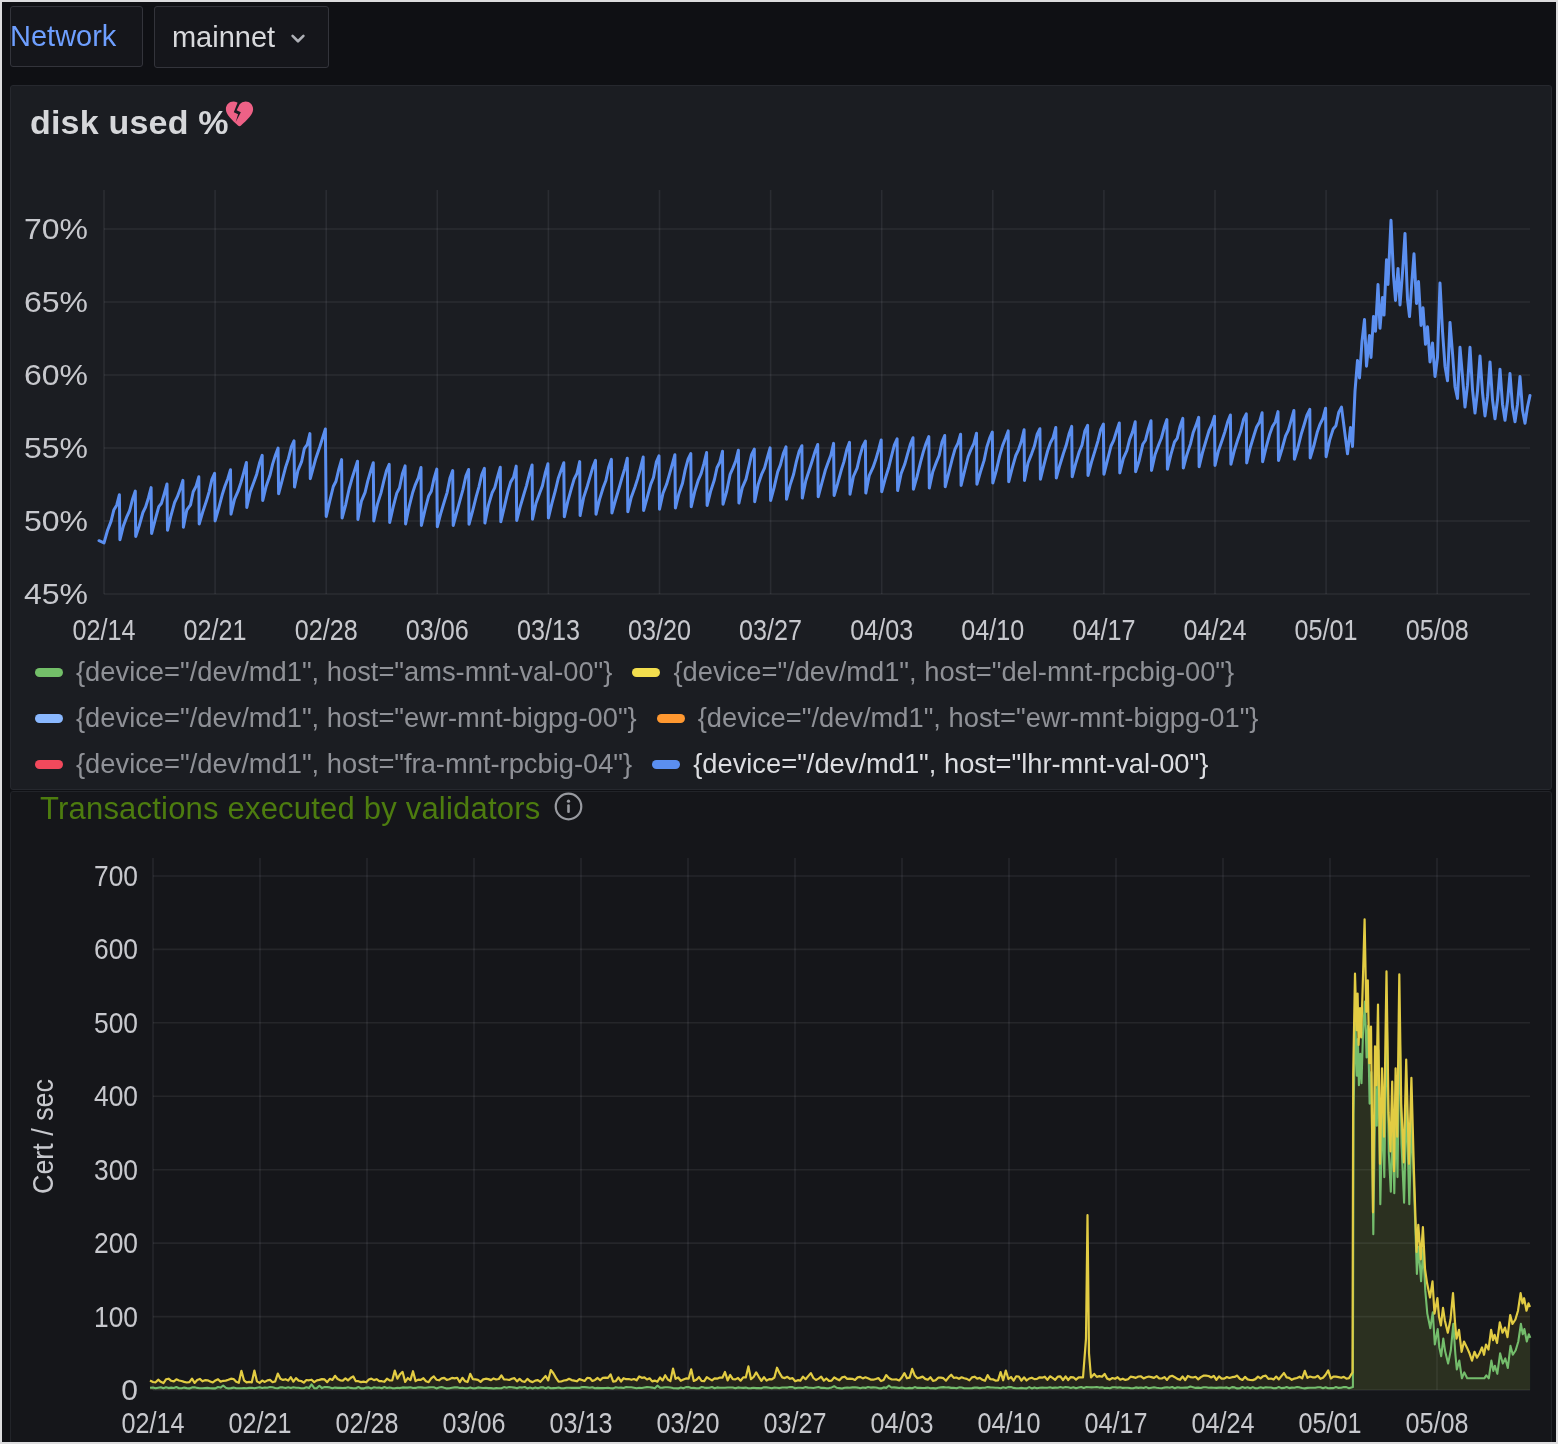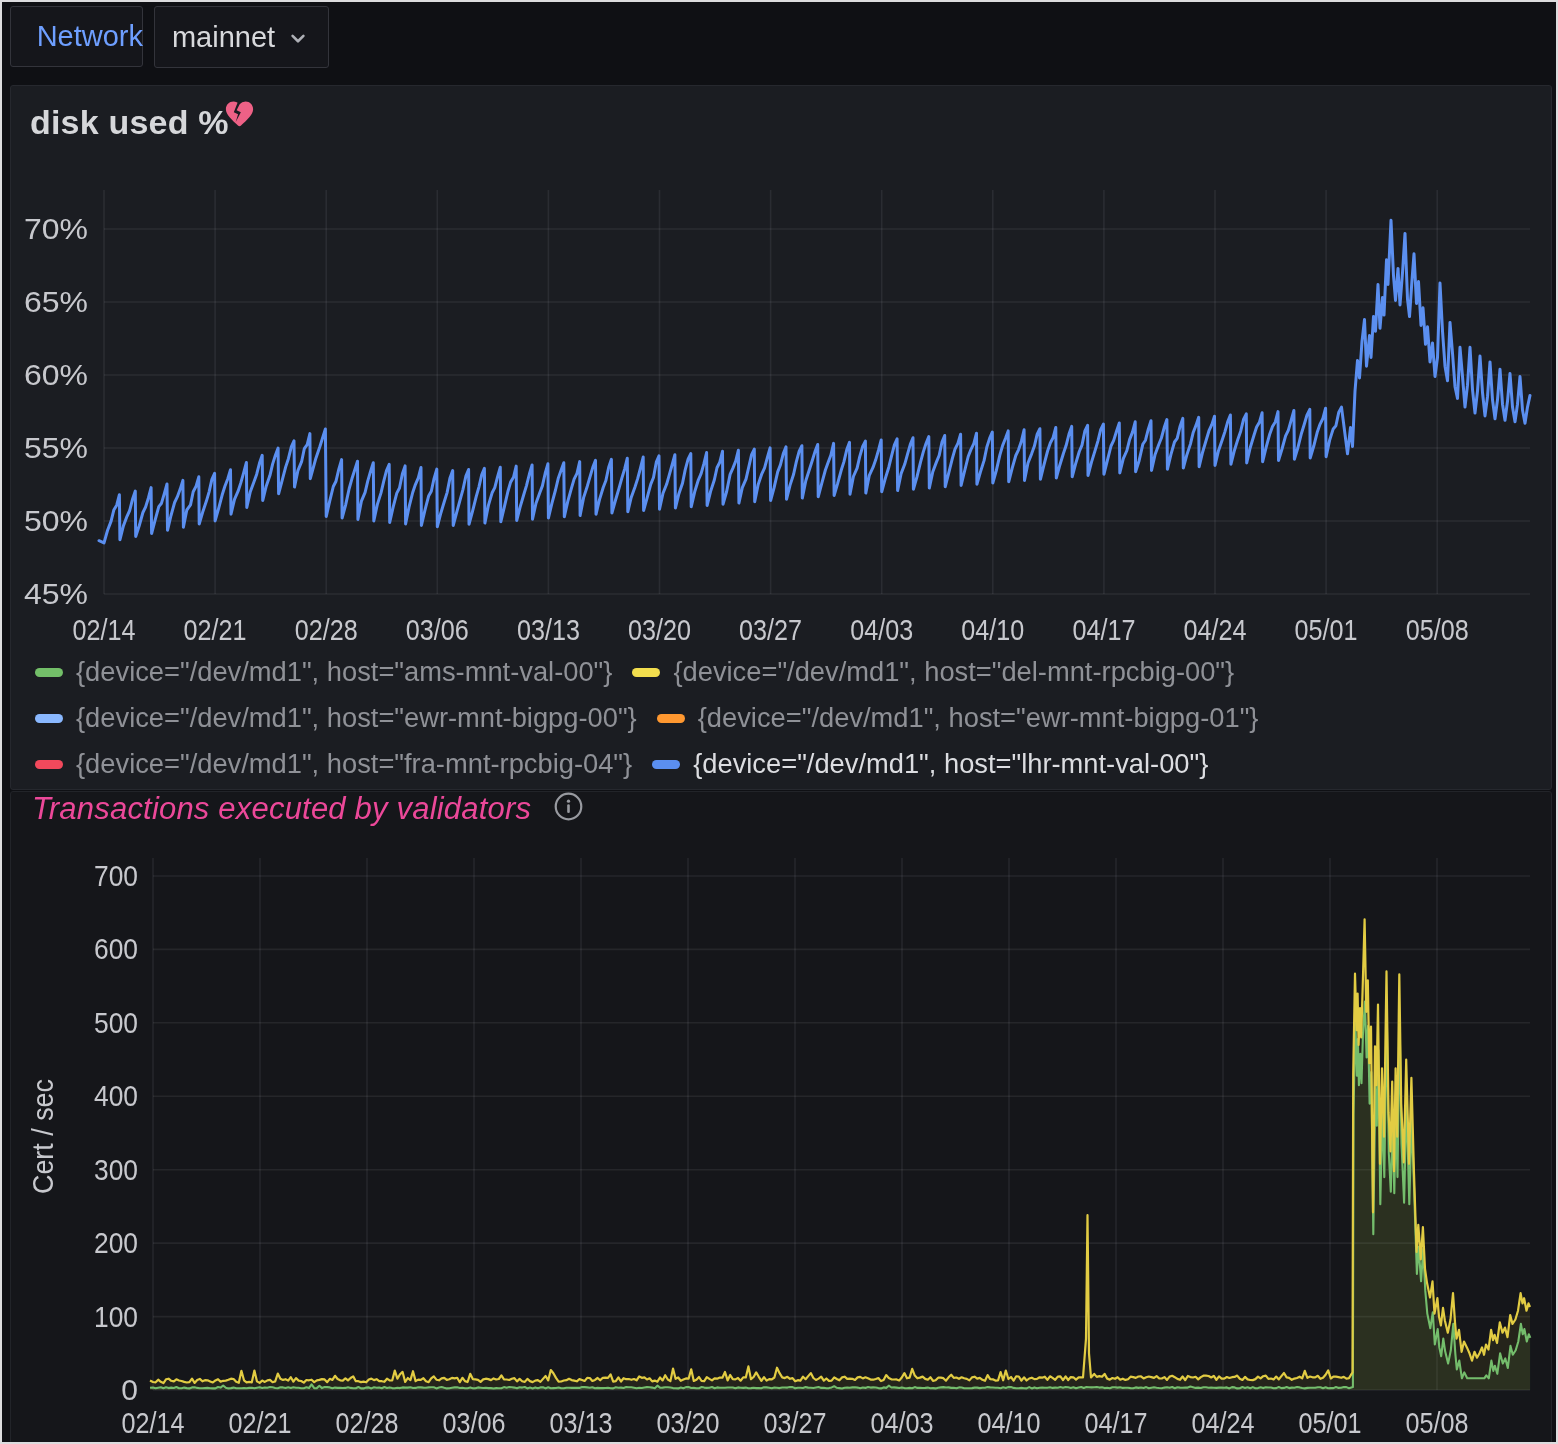--- a/index.html
+++ b/index.html
@@ -10,21 +10,21 @@
 #p2 { position:absolute; left:10px; top:791px; width:1542px; height:653px; background:#15161a;
   border:1px solid #222429; border-radius:3px; }
 .ptitle { position:absolute; font-size:31px; font-weight:600; color:#d6d7da; letter-spacing:0.2px; }
 .lrow { white-space:nowrap; margin-bottom:13px; height:33px; }
 .litem { font-size:27.3px; color:#8f9197; margin-right:20px; }
 .litem.hi { color:#dcdde1; }
 .dash { display:inline-block; width:28px; height:9px; border-radius:5px; margin-right:13px; vertical-align:4px; }
 </style></head>
 <body>
 <div class="box" style="left:10px; top:6px; width:133px; height:61px;"></div>
-<div style="position:absolute; left:10px; top:6px; width:133px; height:61px; line-height:61px; text-align:right; font-size:29px; font-weight:500; color:#6e9fff;">Network</div>
+<div style="position:absolute; left:10px; top:6px; width:133px; height:61px; line-height:61px; text-align:left; font-size:29px; font-weight:500; color:#6e9fff;">Network</div>
 <div class="box" style="left:154px; top:6px; width:175px; height:62px;"></div>
 <div style="position:absolute; left:154px; top:6px; width:175px; height:62px; line-height:62px; text-align:center; font-size:29px; color:#d8d9dc;">mainnet<svg width="26" height="26" viewBox="0 0 24 24" style="vertical-align:-4px;margin-left:10px">
 <polyline points="7,10 12,15 17,10" fill="none" stroke="#aeb0b6" stroke-width="2.4" stroke-linecap="round" stroke-linejoin="round"></polyline>
 </svg></div>
 
 <div id="p1"></div>
 <div class="ptitle" style="left:30px; top:103px; font-size:34px;">disk used %</div>
 <svg width="33" height="35" viewBox="0 0 24 24" style="position:absolute;left:223px;top:96px">
 <path fill="#EE6186" d="M12 21.2c-.33 0-.66-.12-.92-.36C6.4 16.6 2.1 12.8 2.1 8.9c0-3.1 2.4-5.55 5.5-5.55 1.67 0 3.3.75 4.4 1.98a6 6 0 0 1 4.4-1.98c3.1 0 5.5 2.45 5.5 5.55 0 3.9-4.3 7.7-8.98 11.94-.26.24-.59.36-.92.36Z"></path>
 <path fill="#1b1d22" d="M13.4 2.8 9.9 9.7l3.1 1.45-3.75 7.1 1.7-5.75-3.1-1.45 3.3-8.25Z"></path>
@@ -72,21 +72,21 @@
 <polyline points="99.0,455.7 104.0,457.9 107.5,445.5 111.1,436.1 113.8,425.1 116.7,420.2 119.4,409.7 119.9,454.8 123.4,440.9 127.0,431.3 129.7,425.5 132.6,413.9 135.3,406.1 135.7,451.6 139.2,440.9 142.9,427.5 145.6,422.0 148.4,413.0 151.1,402.6 151.6,448.5 155.1,435.1 158.8,421.6 161.5,418.2 164.3,408.7 167.0,399.0 167.5,445.3 171.0,430.5 174.6,417.5 177.3,411.9 180.2,404.1 182.9,395.4 183.4,442.2 186.8,425.0 190.5,419.9 193.2,406.7 196.1,401.2 198.8,391.8 199.2,439.1 202.7,427.1 206.4,416.1 209.1,406.8 211.9,394.4 214.6,388.3 215.1,435.9 218.6,423.6 222.2,409.8 224.9,401.2 227.8,393.7 230.5,384.7 231.0,429.2 234.5,414.4 238.1,406.2 240.8,397.9 243.7,387.7 246.4,377.5 246.8,422.4 250.3,406.7 254.0,396.8 256.7,389.2 259.5,378.1 262.2,370.3 262.7,415.6 266.2,401.2 269.9,390.6 272.6,379.1 275.4,370.2 278.1,363.1 278.6,408.8 282.1,395.6 285.7,381.9 288.4,373.7 291.3,361.9 294.0,355.8 294.5,402.1 297.9,385.6 301.6,376.7 304.3,363.7 307.2,359.6 309.9,348.6 310.3,393.7 315.9,373.2 319.9,361.5 325.4,344.0 326.2,431.6 329.7,416.2 333.3,401.5 336.0,396.2 338.9,383.8 341.6,374.6 342.1,433.1 345.6,420.1 349.2,403.5 351.9,393.8 354.8,384.8 357.5,376.2 357.9,434.5 361.4,416.2 365.1,407.3 367.8,395.8 370.6,386.2 373.3,377.7 373.8,436.0 377.3,419.6 381.0,407.9 383.7,396.4 386.5,385.5 389.2,379.3 389.7,437.5 393.2,421.8 396.8,408.1 399.5,403.0 402.4,388.7 405.1,380.9 405.6,438.9 409.0,422.2 412.7,407.5 415.4,399.6 418.3,392.9 421.0,382.5 421.4,440.4 424.9,425.3 428.6,411.1 431.3,406.3 434.1,393.3 436.8,384.1 437.3,441.8 440.8,428.2 444.4,416.2 447.1,407.6 450.0,392.9 452.7,385.6 453.2,440.6 456.7,427.3 460.3,414.2 463.0,404.3 465.9,391.1 468.6,384.5 469.0,439.3 472.5,426.4 476.2,411.7 478.9,402.1 481.7,389.9 484.4,383.4 484.9,438.1 488.4,420.4 492.1,407.8 494.8,402.6 497.6,391.7 500.3,382.2 500.8,436.8 504.3,422.1 507.9,406.5 510.6,397.1 513.5,392.3 516.2,381.1 516.7,435.6 520.1,422.1 523.8,409.5 526.5,400.6 529.4,389.0 532.1,380.0 532.5,434.3 536.0,418.2 539.7,408.1 542.4,400.9 545.2,388.2 547.9,378.8 548.4,433.1 551.9,418.4 555.5,405.0 558.2,393.6 561.1,385.3 563.8,377.7 564.3,431.8 567.8,416.3 571.4,403.4 574.1,394.2 577.0,388.3 579.7,376.6 580.1,430.6 583.6,412.6 587.3,401.2 590.0,391.8 592.8,382.3 595.5,375.4 596.0,429.3 599.5,414.6 603.2,402.5 605.9,395.5 608.7,382.2 611.4,374.3 611.9,428.1 615.4,415.5 619.0,403.4 621.7,393.7 624.6,384.1 627.3,373.2 627.8,426.8 631.2,412.5 634.9,402.3 637.6,393.9 640.5,383.0 643.2,372.0 643.6,425.6 647.1,412.8 650.8,399.1 653.5,392.5 656.3,377.2 659.0,370.9 659.5,424.3 663.0,408.3 666.6,399.3 669.3,389.9 672.2,379.5 674.9,369.7 675.4,423.1 678.9,408.7 682.5,398.3 685.2,384.9 688.1,374.2 690.8,368.6 691.2,421.8 694.7,406.8 698.4,394.8 701.1,388.6 703.9,378.7 706.6,367.5 707.1,420.6 710.6,406.4 714.3,395.0 717.0,382.7 719.8,377.2 722.5,366.3 723.0,419.3 726.5,407.2 730.1,389.4 732.8,383.4 735.7,376.1 738.4,365.2 738.9,418.1 742.3,402.7 746.0,394.1 748.7,382.3 751.6,369.6 754.3,364.1 754.7,416.8 758.2,399.4 761.9,388.6 764.6,382.8 767.4,372.4 770.1,362.9 770.6,415.6 774.1,402.7 777.7,386.9 780.4,379.9 783.3,368.6 786.0,361.8 786.5,414.3 790.0,400.4 793.6,389.3 796.3,376.9 799.2,366.1 801.9,360.7 802.3,413.1 805.8,395.8 809.5,384.3 812.2,375.7 815.0,366.6 817.7,359.5 818.2,411.8 821.7,398.6 825.4,385.0 828.1,377.5 830.9,370.0 833.6,358.4 834.1,410.6 837.6,398.7 841.2,385.3 843.9,376.9 846.8,364.6 849.5,357.3 850.0,409.3 853.4,391.5 857.1,383.1 859.8,371.4 862.7,361.5 865.4,356.1 865.8,408.1 869.3,390.3 873.0,382.4 875.7,374.8 878.5,365.2 881.2,355.0 881.7,406.8 885.2,393.9 888.8,382.2 891.5,371.1 894.4,359.8 897.1,353.9 897.6,405.6 901.1,388.6 904.7,379.3 907.4,369.7 910.3,359.3 913.0,352.7 913.4,404.3 916.9,392.2 920.6,376.9 923.3,366.9 926.1,358.2 928.8,351.6 929.3,403.1 932.8,386.7 936.5,376.9 939.2,370.4 942.0,357.0 944.7,350.5 945.2,401.8 948.7,388.2 952.3,373.6 955.0,364.1 957.9,358.4 960.6,349.3 961.1,400.5 964.5,386.5 968.2,371.5 970.9,364.6 973.8,358.7 976.5,348.2 976.9,399.3 980.4,387.1 984.1,375.4 986.8,362.2 989.6,353.4 992.3,347.1 992.8,398.0 996.3,385.7 999.9,369.9 1002.6,360.6 1005.5,353.3 1008.2,345.9 1008.7,396.8 1012.2,383.2 1015.8,370.5 1018.5,364.8 1021.4,356.2 1024.1,344.8 1024.5,395.5 1028.0,378.0 1031.7,368.6 1034.4,361.1 1037.2,349.2 1039.9,343.7 1040.4,394.3 1043.9,380.2 1047.6,366.0 1050.3,358.0 1053.1,352.7 1055.8,342.5 1056.3,393.0 1059.8,380.2 1063.4,368.5 1066.1,360.6 1069.0,349.1 1071.7,341.4 1072.2,391.8 1075.6,378.9 1079.3,366.5 1082.0,360.1 1084.9,345.9 1087.6,340.3 1088.0,390.5 1091.5,377.1 1095.2,365.1 1097.9,356.1 1100.7,344.7 1103.4,339.1 1103.9,389.3 1107.4,375.4 1111.0,361.0 1113.7,355.4 1116.6,346.0 1119.3,338.0 1119.8,388.0 1123.3,373.6 1126.9,365.5 1129.6,354.6 1132.5,347.1 1135.2,336.8 1135.6,386.8 1139.1,375.7 1142.8,359.3 1145.5,355.2 1148.3,344.1 1151.0,335.7 1151.5,385.5 1155.0,369.8 1158.7,359.7 1161.4,353.0 1164.2,342.6 1166.9,334.6 1167.4,384.3 1170.9,369.7 1174.5,357.0 1177.2,353.3 1180.1,341.2 1182.8,333.4 1183.3,383.0 1186.7,370.4 1190.4,359.1 1193.1,347.8 1196.0,340.4 1198.7,332.3 1199.1,381.8 1202.6,367.2 1206.3,354.8 1209.0,345.7 1211.8,339.6 1214.5,331.2 1215.0,380.5 1218.5,365.7 1222.1,355.3 1224.8,347.1 1227.7,336.9 1230.4,330.0 1230.9,379.3 1234.4,365.5 1238.0,353.9 1240.7,346.2 1243.6,334.1 1246.3,328.9 1246.7,378.0 1250.2,362.7 1253.9,350.5 1256.6,342.0 1259.4,337.4 1262.1,327.8 1262.6,376.8 1266.1,362.4 1269.8,348.9 1272.5,341.5 1275.3,337.0 1278.0,326.6 1278.5,375.5 1282.0,364.0 1285.6,350.9 1288.3,345.3 1291.2,335.2 1293.9,325.5 1294.4,374.3 1297.8,363.0 1301.5,348.2 1304.2,339.5 1307.1,329.8 1309.8,324.4 1310.2,373.0 1313.7,361.3 1317.4,346.7 1320.1,339.1 1322.9,333.5 1325.6,323.2 1326.1,371.8 1329.6,355.4 1333.2,343.9 1335.9,340.8 1338.8,327.1 1341.5,322.1 1347.5,368.8 1350.5,342.6 1352.5,361.5 1355.0,306.1 1357.5,275.4 1359.5,292.9 1362.0,256.4 1364.5,234.5 1366.5,281.2 1369.5,250.6 1371.0,272.5 1373.5,231.6 1375.5,246.2 1378.0,199.5 1380.0,243.3 1382.5,212.6 1384.0,230.1 1386.5,174.7 1388.0,199.5 1391.0,135.2 1393.5,190.7 1395.5,215.5 1398.0,183.4 1400.0,219.9 1402.5,187.8 1405.0,148.4 1407.5,214.1 1409.5,231.6 1412.0,195.1 1414.0,168.8 1416.5,218.5 1418.5,196.6 1421.0,240.4 1423.0,222.8 1425.5,259.3 1427.5,241.8 1430.0,276.9 1432.5,257.9 1435.0,291.5 1437.5,272.5 1440.0,198.0 1442.5,246.2 1445.0,281.2 1447.5,295.8 1450.0,237.4 1452.5,268.1 1455.0,301.7 1457.5,313.4 1460.0,262.3 1462.5,291.5 1465.0,322.1 1467.5,300.2 1470.0,262.3 1472.5,304.6 1475.0,328.0 1477.5,306.1 1480.0,271.0 1482.5,307.5 1485.0,330.9 1487.5,311.9 1490.0,276.9 1492.5,314.8 1495.0,333.8 1497.5,314.8 1500.0,284.2 1502.5,319.2 1505.0,335.3 1507.5,316.3 1510.0,288.5 1512.5,322.1 1515.0,336.7 1517.5,319.2 1520.0,291.5 1522.5,325.0 1525.0,338.2 1527.5,322.1 1530.0,310.4" fill="none" stroke="#5B8FF0" stroke-width="3" stroke-linejoin="round" stroke-linecap="round"></polyline>
 </svg>
   </div>
 <div style="position:absolute; left:35px; top:656px;">
 <div class="lrow"><span class="litem"><span class="dash" style="background:#73BF69"></span>{device="/dev/md1", host="ams-mnt-val-00"}</span><span class="litem"><span class="dash" style="background:#F2DE4E"></span>{device="/dev/md1", host="del-mnt-rpcbig-00"}</span></div>
 <div class="lrow"><span class="litem"><span class="dash" style="background:#8AB8FF"></span>{device="/dev/md1", host="ewr-mnt-bigpg-00"}</span><span class="litem"><span class="dash" style="background:#FF9830"></span>{device="/dev/md1", host="ewr-mnt-bigpg-01"}</span></div>
 <div class="lrow"><span class="litem"><span class="dash" style="background:#F2495C"></span>{device="/dev/md1", host="fra-mnt-rpcbig-04"}</span><span class="litem hi"><span class="dash" style="background:#5B8FF0"></span>{device="/dev/md1", host="lhr-mnt-val-00"}</span></div>
 </div>
 
 <div id="p2"></div>
-<div class="ptitle" style="left:32px; top:791px; font-weight:500; color:#ec4899;font-style:italic;">Transactions executed by validators</div>
+<div class="ptitle" style="left:40px; top:791px; font-weight:500; color:#4d7c0f;">Transactions executed by validators</div>
 <svg width="33" height="33" viewBox="0 0 24 24" style="position:absolute;left:552px;top:790px">
 <circle cx="12" cy="12" r="9.3" fill="none" stroke="#989aa0" stroke-width="1.6"></circle>
 <circle cx="12" cy="8.1" r="1.2" fill="#989aa0"></circle>
 <rect x="11.05" y="10.4" width="1.9" height="6.4" rx="0.95" fill="#989aa0"></rect>
 </svg>
 <div style="position:absolute; left:0; top:830px; width:1558px; height:614px;">
     <svg width="1558" height="614" viewBox="0 0 1558 614" style="position:absolute;left:0;top:0">
 <line x1="153" y1="560.0" x2="1530" y2="560.0" stroke="rgba(204,204,220,0.085)" stroke-width="1.6"></line>
 <line x1="153" y1="486.6" x2="1530" y2="486.6" stroke="rgba(204,204,220,0.085)" stroke-width="1.6"></line>
 <line x1="153" y1="413.1" x2="1530" y2="413.1" stroke="rgba(204,204,220,0.085)" stroke-width="1.6"></line>

